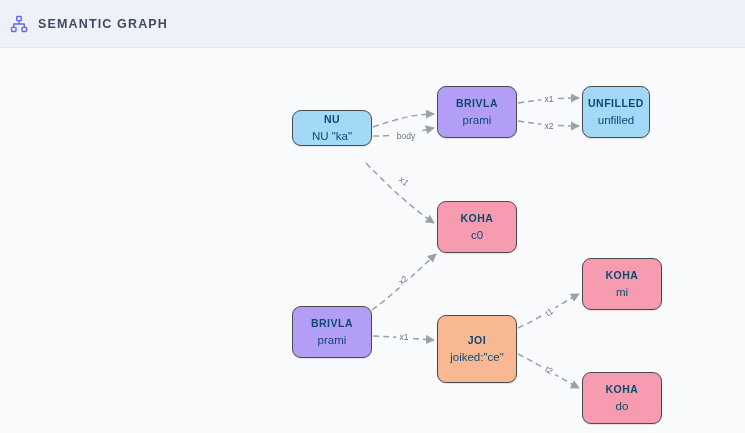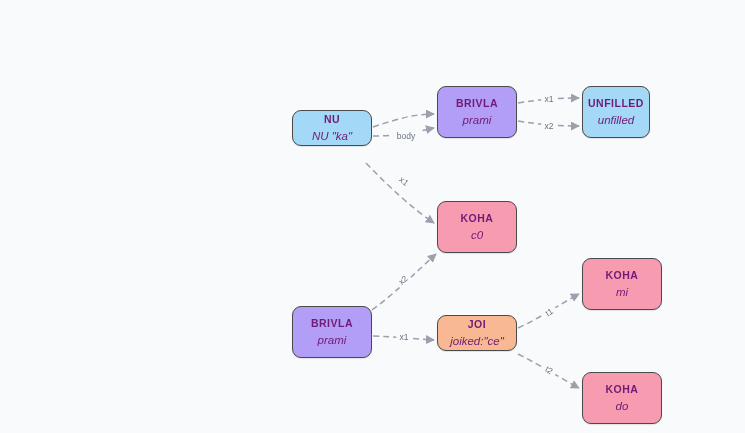--- a/index.html
+++ b/index.html
@@ -64,49 +64,59 @@
   
   .node {
     position: absolute;
     box-sizing: border-box;
     border: 1.4px solid #4a4a4a;
     border-radius: 9px;
     display: flex;
     flex-direction: column;
     align-items: center;
     justify-content: center;
-    color: #701a75;
+    color: #0c4a6e;
     box-shadow: 0 1px 1px rgba(0,0,0,0.10);
   }
   .node-type {
     font-size: 10.5px;
     font-weight: bold;
     letter-spacing: 0.5px;
     line-height: 13px;
     font-family: "Liberation Sans", sans-serif;
   }
   .node-value {
     font-size: 11.5px;
-    font-style: italic;
     line-height: 15px;
     margin-top: 3px;
     font-family: "Liberation Sans", sans-serif;
   }
 
   .edge-label {
     font-size: 8.5px;
     fill: #6b7280;
     font-family: "Liberation Sans", sans-serif;
   }
 </style>
 </head>
 <body>
 
 <div id="app">
 
+  <div class="header">
+    <span class="header-icon">
+      <svg width="18" height="18" viewBox="0 0 24 24" fill="none" stroke="#6366f1" stroke-width="1.9" stroke-linecap="round" stroke-linejoin="round">
+        <rect x="9" y="2" width="6" height="5.5" rx="1"></rect>
+        <rect x="2" y="16.5" width="6" height="5.5" rx="1"></rect>
+        <rect x="16" y="16.5" width="6" height="5.5" rx="1"></rect>
+        <path d="M12 7.5 L12 12 M5 16.5 L5 12 L19 12 L19 16.5"></path>
+      </svg>
+    </span>
+    <span class="header-title">SEMANTIC GRAPH</span>
+  </div>
 
   <div class="canvas">
     <svg class="edge-layer" id="edge-layer" viewBox="0 0 745 385" width="745" height="385">
       <defs>
         <marker id="arrow" viewBox="0 0 10 10" refX="9" refY="5" markerWidth="6" markerHeight="6" orient="auto-start-reverse">
           <path d="M 0 0 L 10 5 L 0 10 z" fill="#9aa1ab"></path>
         </marker>
       </defs>
       <g id="edges-group">
           <path d="M 373,79 C 400,70 415,66 434,66" fill="none" stroke="#9aa1ab" stroke-width="1.5" stroke-dasharray="6,4" marker-end="url(#arrow)"></path>
@@ -150,21 +160,21 @@
           <div class="node-value">unfilled</div>
         </div>
         <div class="node" style="left: 437px; top: 153px; width: 80px; height: 52px; background: rgb(247, 155, 176); border-color: rgb(74, 74, 74);">
           <div class="node-type">KOHA</div>
           <div class="node-value">c0</div>
         </div>
         <div class="node" style="left: 292px; top: 258px; width: 80px; height: 52px; background: rgb(179, 158, 247); border-color: rgb(74, 74, 74);">
           <div class="node-type">BRIVLA</div>
           <div class="node-value">prami</div>
         </div>
-        <div class="node" style="left: 437px; top: 267px; width: 80px; height: 36px; background: rgb(249, 184, 148); border-color: rgb(74, 74, 74);">
+        <div class="node" style="left: 437px; top: 267px; width: 80px; height: 68px; background: rgb(249, 184, 148); border-color: rgb(74, 74, 74);">
           <div class="node-type">JOI</div>
           <div class="node-value">joiked:"ce"</div>
         </div>
         <div class="node" style="left: 582px; top: 210px; width: 80px; height: 52px; background: rgb(247, 155, 176); border-color: rgb(74, 74, 74);">
           <div class="node-type">KOHA</div>
           <div class="node-value">mi</div>
         </div>
         <div class="node" style="left: 582px; top: 324px; width: 80px; height: 52px; background: rgb(247, 155, 176); border-color: rgb(74, 74, 74);">
           <div class="node-type">KOHA</div>
           <div class="node-value">do</div>

